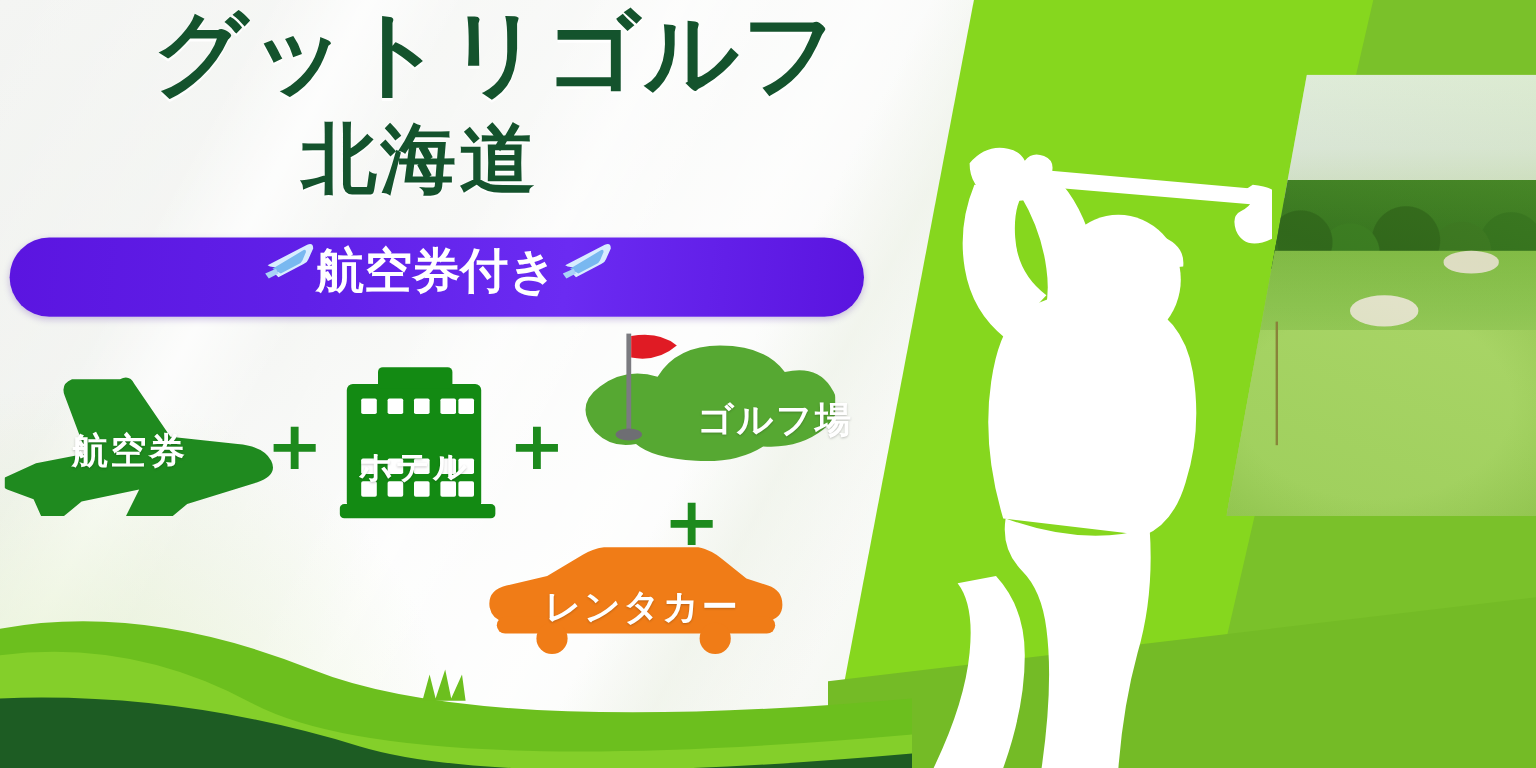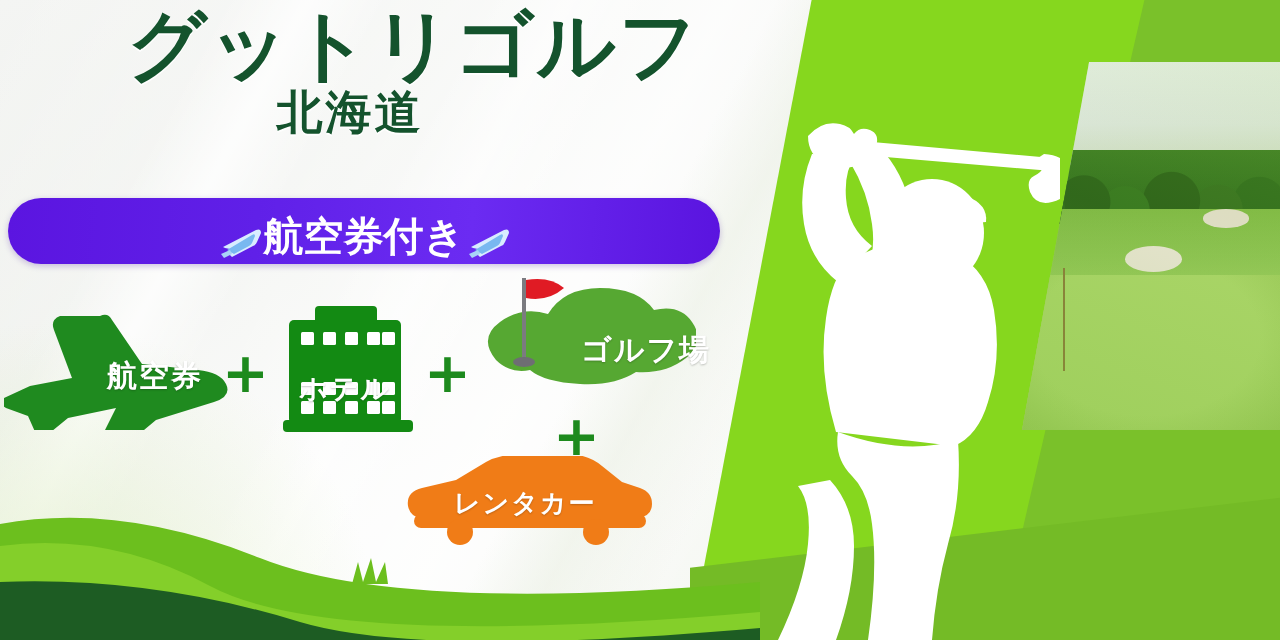--- a/index.html
+++ b/index.html
@@ -104,33 +104,33 @@
   
   .title-block { position:absolute; left:0; top:6px; width:700px; text-align:center; }
   .title-main {
     font-size:78px; line-height:1.02; font-weight:900; color:#14532d;
     letter-spacing:2px;
     text-shadow:0 2px 0 rgba(255,255,255,.85), 0 0 2px rgba(255,255,255,.9);
     font-family:"DejaVu Sans","Liberation Sans",sans-serif;
     text-align:right;
   }
   .title-sub {
-    margin-top:2px;
-    font-size:46px; line-height:1.05; font-weight:900; color:#14532d;
+    margin-top:14px;
+    font-size:63px; line-height:1.05; font-weight:900; color:#14532d;
     letter-spacing:3px;
     text-shadow:0 2px 0 rgba(255,255,255,.85), 0 0 2px rgba(255,255,255,.9);
     font-family:"DejaVu Sans","Liberation Sans",sans-serif;
   }
 
   
   .pill {
     position:absolute; left:8px; top:198px; width:712px; height:66px;
     border-radius:34px;
     background:linear-gradient(95deg,#5b15e0 0%, #6020e8 35%, #6b2bf2 65%, #5a14df 100%);
-    display:flex; align-items:flex-end; justify-content:center; gap:2px;
+    display:flex; align-items:flex-start; justify-content:center; gap:2px;
     box-shadow:0 2px 6px rgba(60,10,150,.25);
   }
   .pill-text {
     color:#ffffff; font-size:40px; font-weight:700; letter-spacing:0px;
     font-family:"DejaVu Sans","Liberation Sans",sans-serif;
     white-space:nowrap;
   }
   .plane-glyph {
     display:inline-block; width:44px; height:40px; flex:0 0 auto;
   }
@@ -138,42 +138,42 @@
   
   .icon-label {
     position:absolute; color:#ffffff; font-weight:700;
     font-family:"DejaVu Sans","Liberation Sans",sans-serif;
     text-shadow:0 1px 2px rgba(0,0,0,.22);
     white-space:nowrap; letter-spacing:2px;
   }
 
   .plane-icon { position:absolute; left:4px; top:312px; width:228px; height:118px; }
   .plane-icon svg{width:100%;height:100%;display:block;}
-  .plane-icon .icon-label { left:56px; top:44px; font-size:30px;margin-left:47px; }
+  .plane-icon .icon-label { left:56px; top:44px; font-size:30px; }
 
   .plus1 { position:absolute; left:222px; top:345px; font-size:56px; font-weight:900; color:#1d8a1d;
            font-family:"DejaVu Sans","Liberation Sans",sans-serif; line-height:1; }
 
   .hotel-icon { position:absolute; left:283px; top:300px; width:130px; height:132px; }
   .hotel-icon svg{width:100%;height:100%;display:block;}
   .hotel-icon .icon-label { left:16px; top:42px; font-size:28px;margin-top:28px; }
 
   .plus2 { position:absolute; left:424px; top:345px; font-size:56px; font-weight:900; color:#1d8a1d;
            font-family:"DejaVu Sans","Liberation Sans",sans-serif; line-height:1; }
 
   .golf-icon { position:absolute; left:474px; top:272px; width:222px; height:132px; }
   .golf-icon svg{width:100%;height:100%;display:block;}
   .golf-icon .icon-label { left:70px; top:58px; font-size:30px;margin-left:37px; }
 
   .plus3 { position:absolute; left:553px; top:408px; font-size:56px; font-weight:900; color:#1d8a1d;
            font-family:"DejaVu Sans","Liberation Sans",sans-serif; line-height:1; }
 
   .car-icon { position:absolute; left:404px; top:456px; width:252px; height:96px; }
   .car-icon svg{width:100%;height:100%;display:block;}
-  .car-icon .icon-label { left:50px; top:30px; font-size:26px; }
+  .car-icon .icon-label { left:50px; top:30px; font-size:30px; }
 
   
   .hills { position:absolute; left:0; bottom:0; width:760px; height:190px; }
   .hills svg { width:100%; height:100%; display:block; }
 </style>
 </head>
 <body>
 
 <div id="banner">
 

